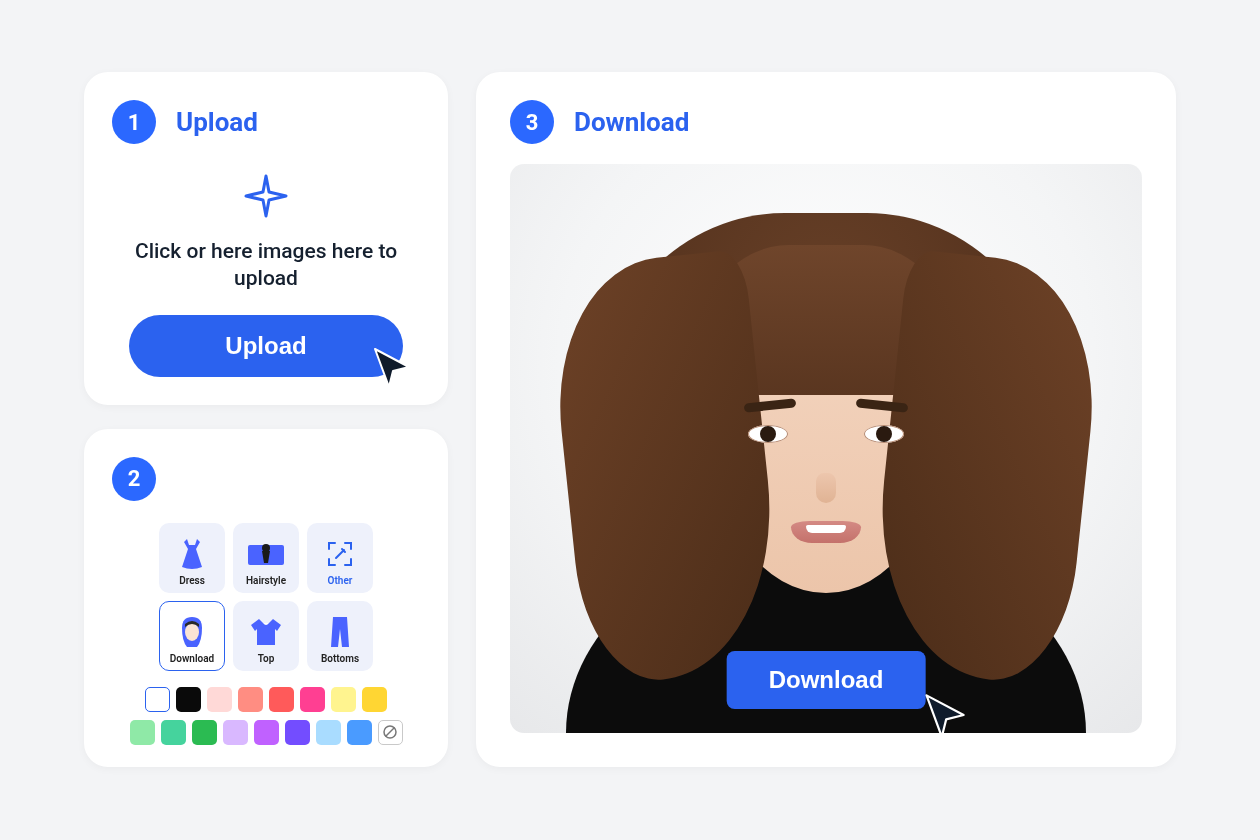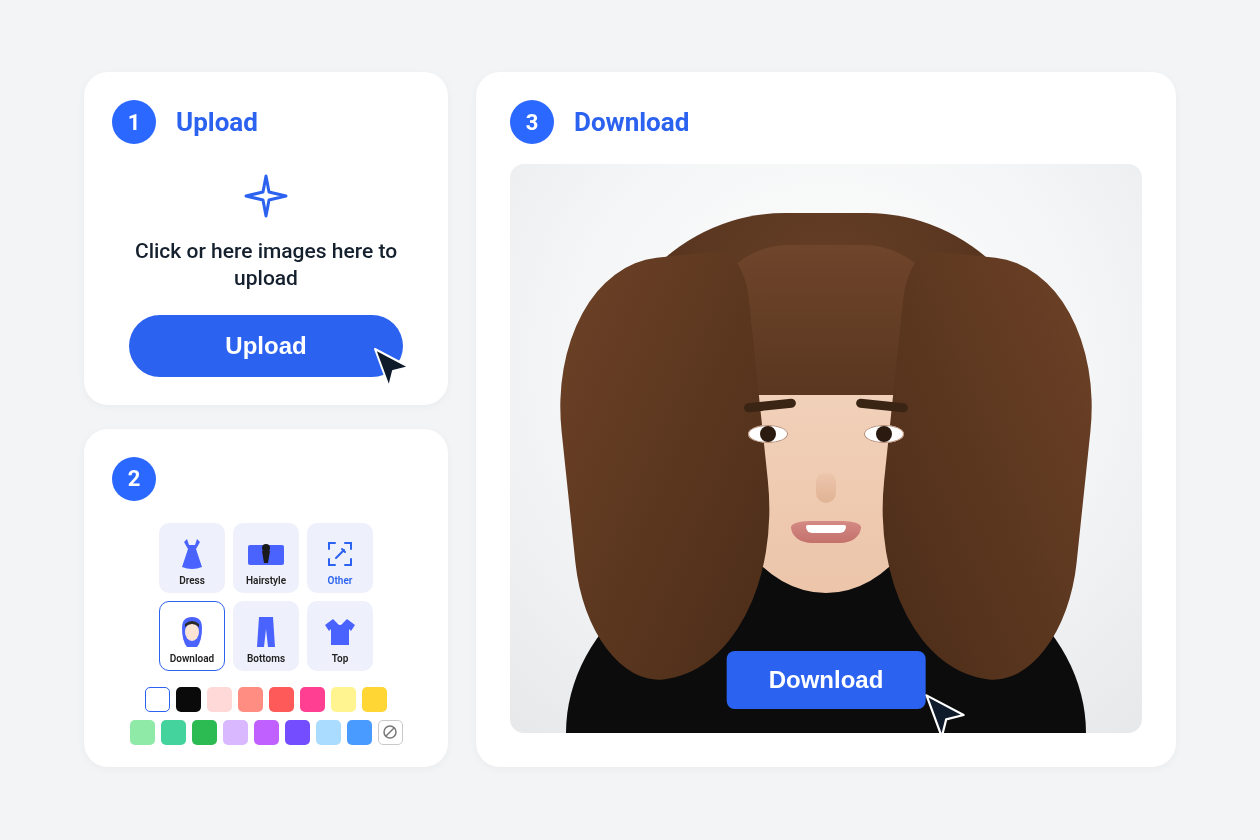--- a/index.html
+++ b/index.html
@@ -409,35 +409,35 @@
               <path d="M15 2 Q5 2 5 13 Q5 26 10 32 L20 32 Q25 26 25 13 Q25 2 15 2 Z" fill="#4a63ff"></path>
               <ellipse cx="15" cy="17" rx="7" ry="9" fill="#fbe4d4"></ellipse>
               <path d="M8 12 Q15 6 22 12 L22 9 Q15 3 8 9 Z" fill="#2a2a2a"></path>
             </svg>
           </div>
           <div class="cat-label">Download</div>
         </div>
 
         <div class="cat-tile">
           <div class="cat-icon-slot">
-            <svg width="22" height="34" viewBox="0 0 22 34">
-              <path d="M4 2 L18 2 L20 32 L13 32 L11 14 L9 32 L2 32 Z" fill="#4a63ff"></path>
-            </svg>
-          </div>
-          <div class="cat-label">Bottoms</div>
-        </div>
-
-        <div class="cat-tile">
-          <div class="cat-icon-slot">
             <svg width="34" height="30" viewBox="0 0 34 30">
               <path d="M10 2 L14 6 L20 6 L24 2 L32 8 L28 14 L26 12 L26 28 L8 28 L8 12 L6 14 L2 8 Z" fill="#4a63ff"></path>
               <path d="M14 6 Q17 10 20 6" fill="#fff"></path>
             </svg>
           </div>
           <div class="cat-label">Top</div>
+        </div>
+
+        <div class="cat-tile">
+          <div class="cat-icon-slot">
+            <svg width="22" height="34" viewBox="0 0 22 34">
+              <path d="M4 2 L18 2 L20 32 L13 32 L11 14 L9 32 L2 32 Z" fill="#4a63ff"></path>
+            </svg>
+          </div>
+          <div class="cat-label">Bottoms</div>
         </div>
       </div>
 
       <div class="swatch-rows">
         <div class="swatch-row" id="swatch-row-1">
             <div class="swatch outline" style="background: rgb(255, 255, 255);"></div>
             <div class="swatch" style="background: rgb(10, 10, 10);"></div>
             <div class="swatch" style="background: rgb(255, 217, 215);"></div>
             <div class="swatch" style="background: rgb(255, 141, 130);"></div>
             <div class="swatch" style="background: rgb(255, 90, 90);"></div>

